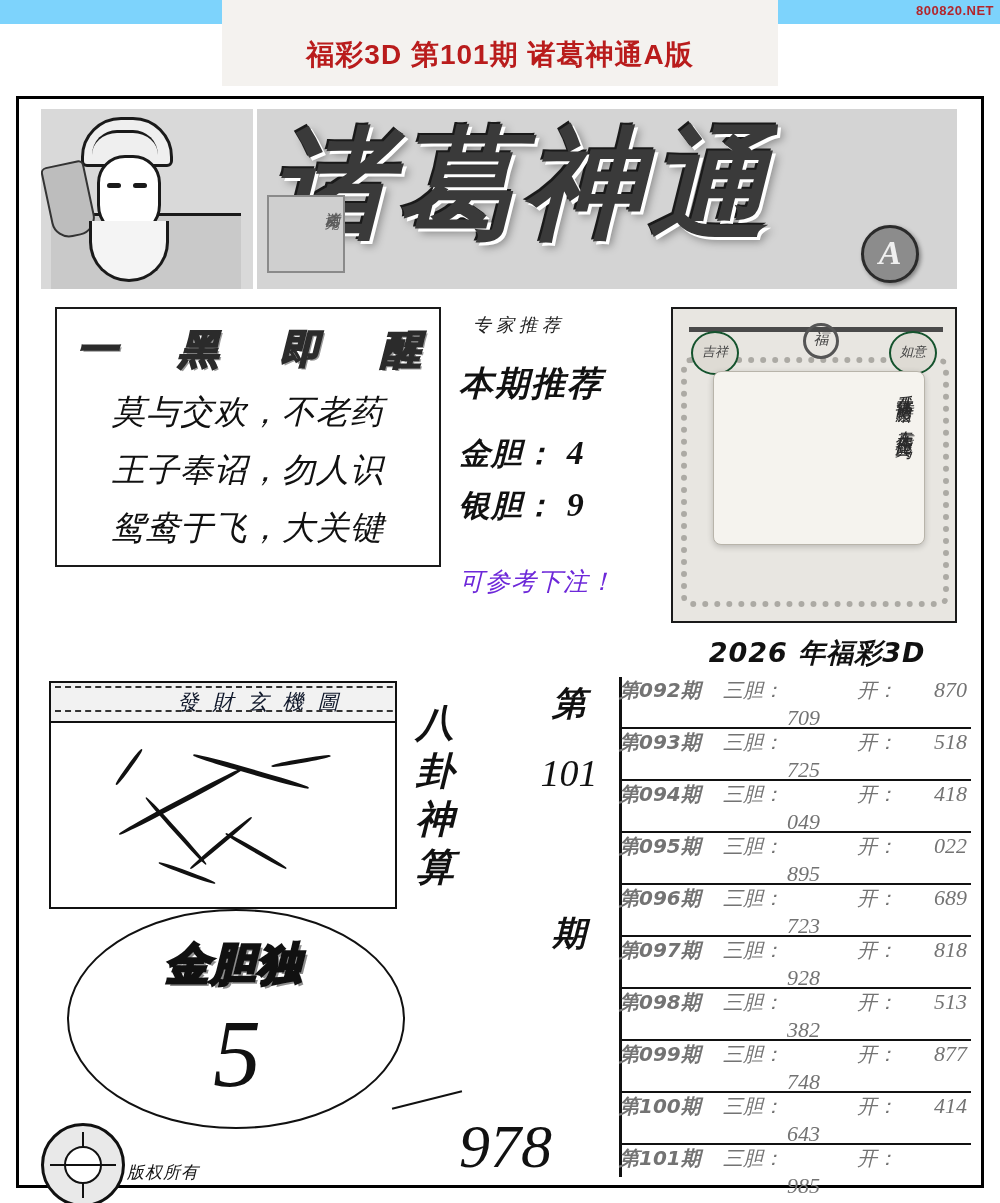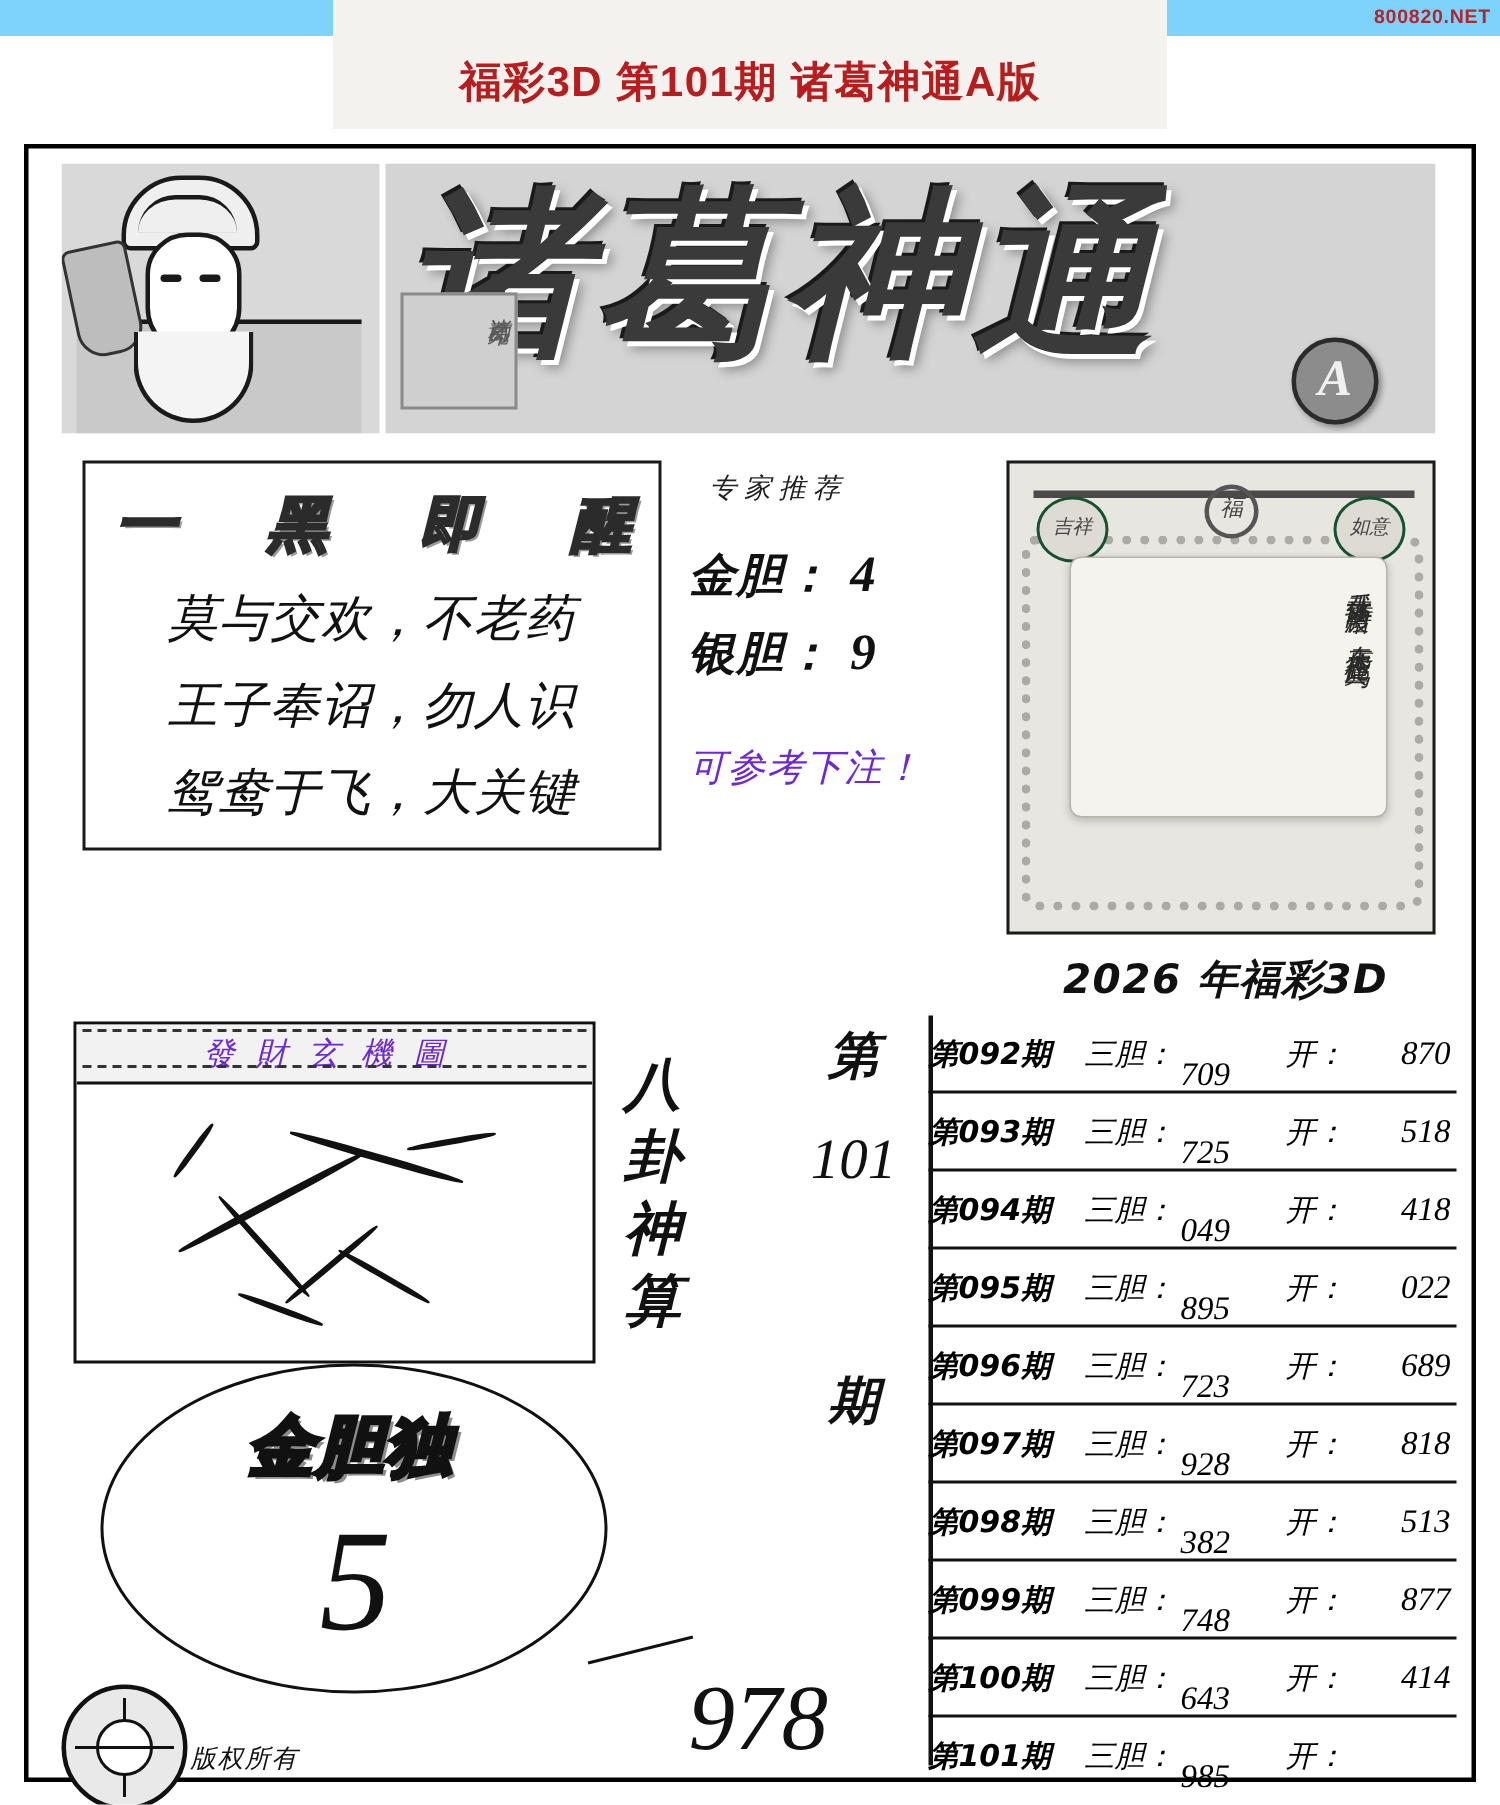--- a/index.html
+++ b/index.html
@@ -345,24 +345,24 @@
   
   .history {
     position: absolute;
     left: 600px; top: 578px;
     width: 352px;
   }
   .hist-row {
     height: 50px;
     border-bottom: 2px solid #111;
     display: flex;
-    align-items: center;
+    align-items: flex-start;
     font-family: "DejaVu Sans", sans-serif;
     font-size: 20px;
-    color: #000000;
+    color: #737373;
     white-space: nowrap;
   }
   .hist-row:last-child { border-bottom: none; }
   .hc-issue { width: 104px; font-weight: bold; }
   .hc-label { width: 64px; }
   .hc-san   { width: 70px; font-family: "Liberation Serif", serif; font-size: 22px; margin-top: 28px; }
   .hc-klabel{ width: 44px; }
   .hc-kai   { width: 66px; font-family: "Liberation Serif", serif; font-size: 22px; text-align: right;}
   .hist-vline {
     position: absolute;
@@ -409,21 +409,22 @@
   }
   .fortune-head {
     position: absolute; left: 0; top: 0;
     width: 100%; height: 38px;
     border-bottom: 2px solid #111;
     background: #f2f2f2;
     display: flex; align-items: center; justify-content: center;
     font-family: "DejaVu Sans", sans-serif;
     font-size: 21px;
     letter-spacing: 14px;
-    color: #6d28d9;
+    color: #0f172a;
+    padding-left: 42px;
   }
   .fortune-head:before, .fortune-head:after {
     content: "";
     position: absolute; left: 4px; right: 4px;
     height: 6px;
     border-top: 2px dashed #333;
   }
   .fortune-head:before { top: 3px; }
   .fortune-head:after { bottom: 3px; }
   .plum {
@@ -558,20 +559,21 @@
     </div>
     <div class="poem-lines">
       <div class="poem-line">莫与交欢，不老药</div>
       <div class="poem-line">王子奉诏，勿人识</div>
       <div class="poem-line">鸳鸯于飞，大关键</div>
     </div>
   </div>
 
   <div class="expert">
     <div class="expert-sub">专家推荐</div>
+    <div class="expert-title">本期推荐</div>
     <div class="dan-row">
       <span>金胆：</span>
       <span class="dan-num">4</span>
     </div>
     <div class="dan-row second">
       <span>银胆：</span>
       <span class="dan-num">9</span>
     </div>
     <div class="expert-note">可参考下注！</div>
   </div>

